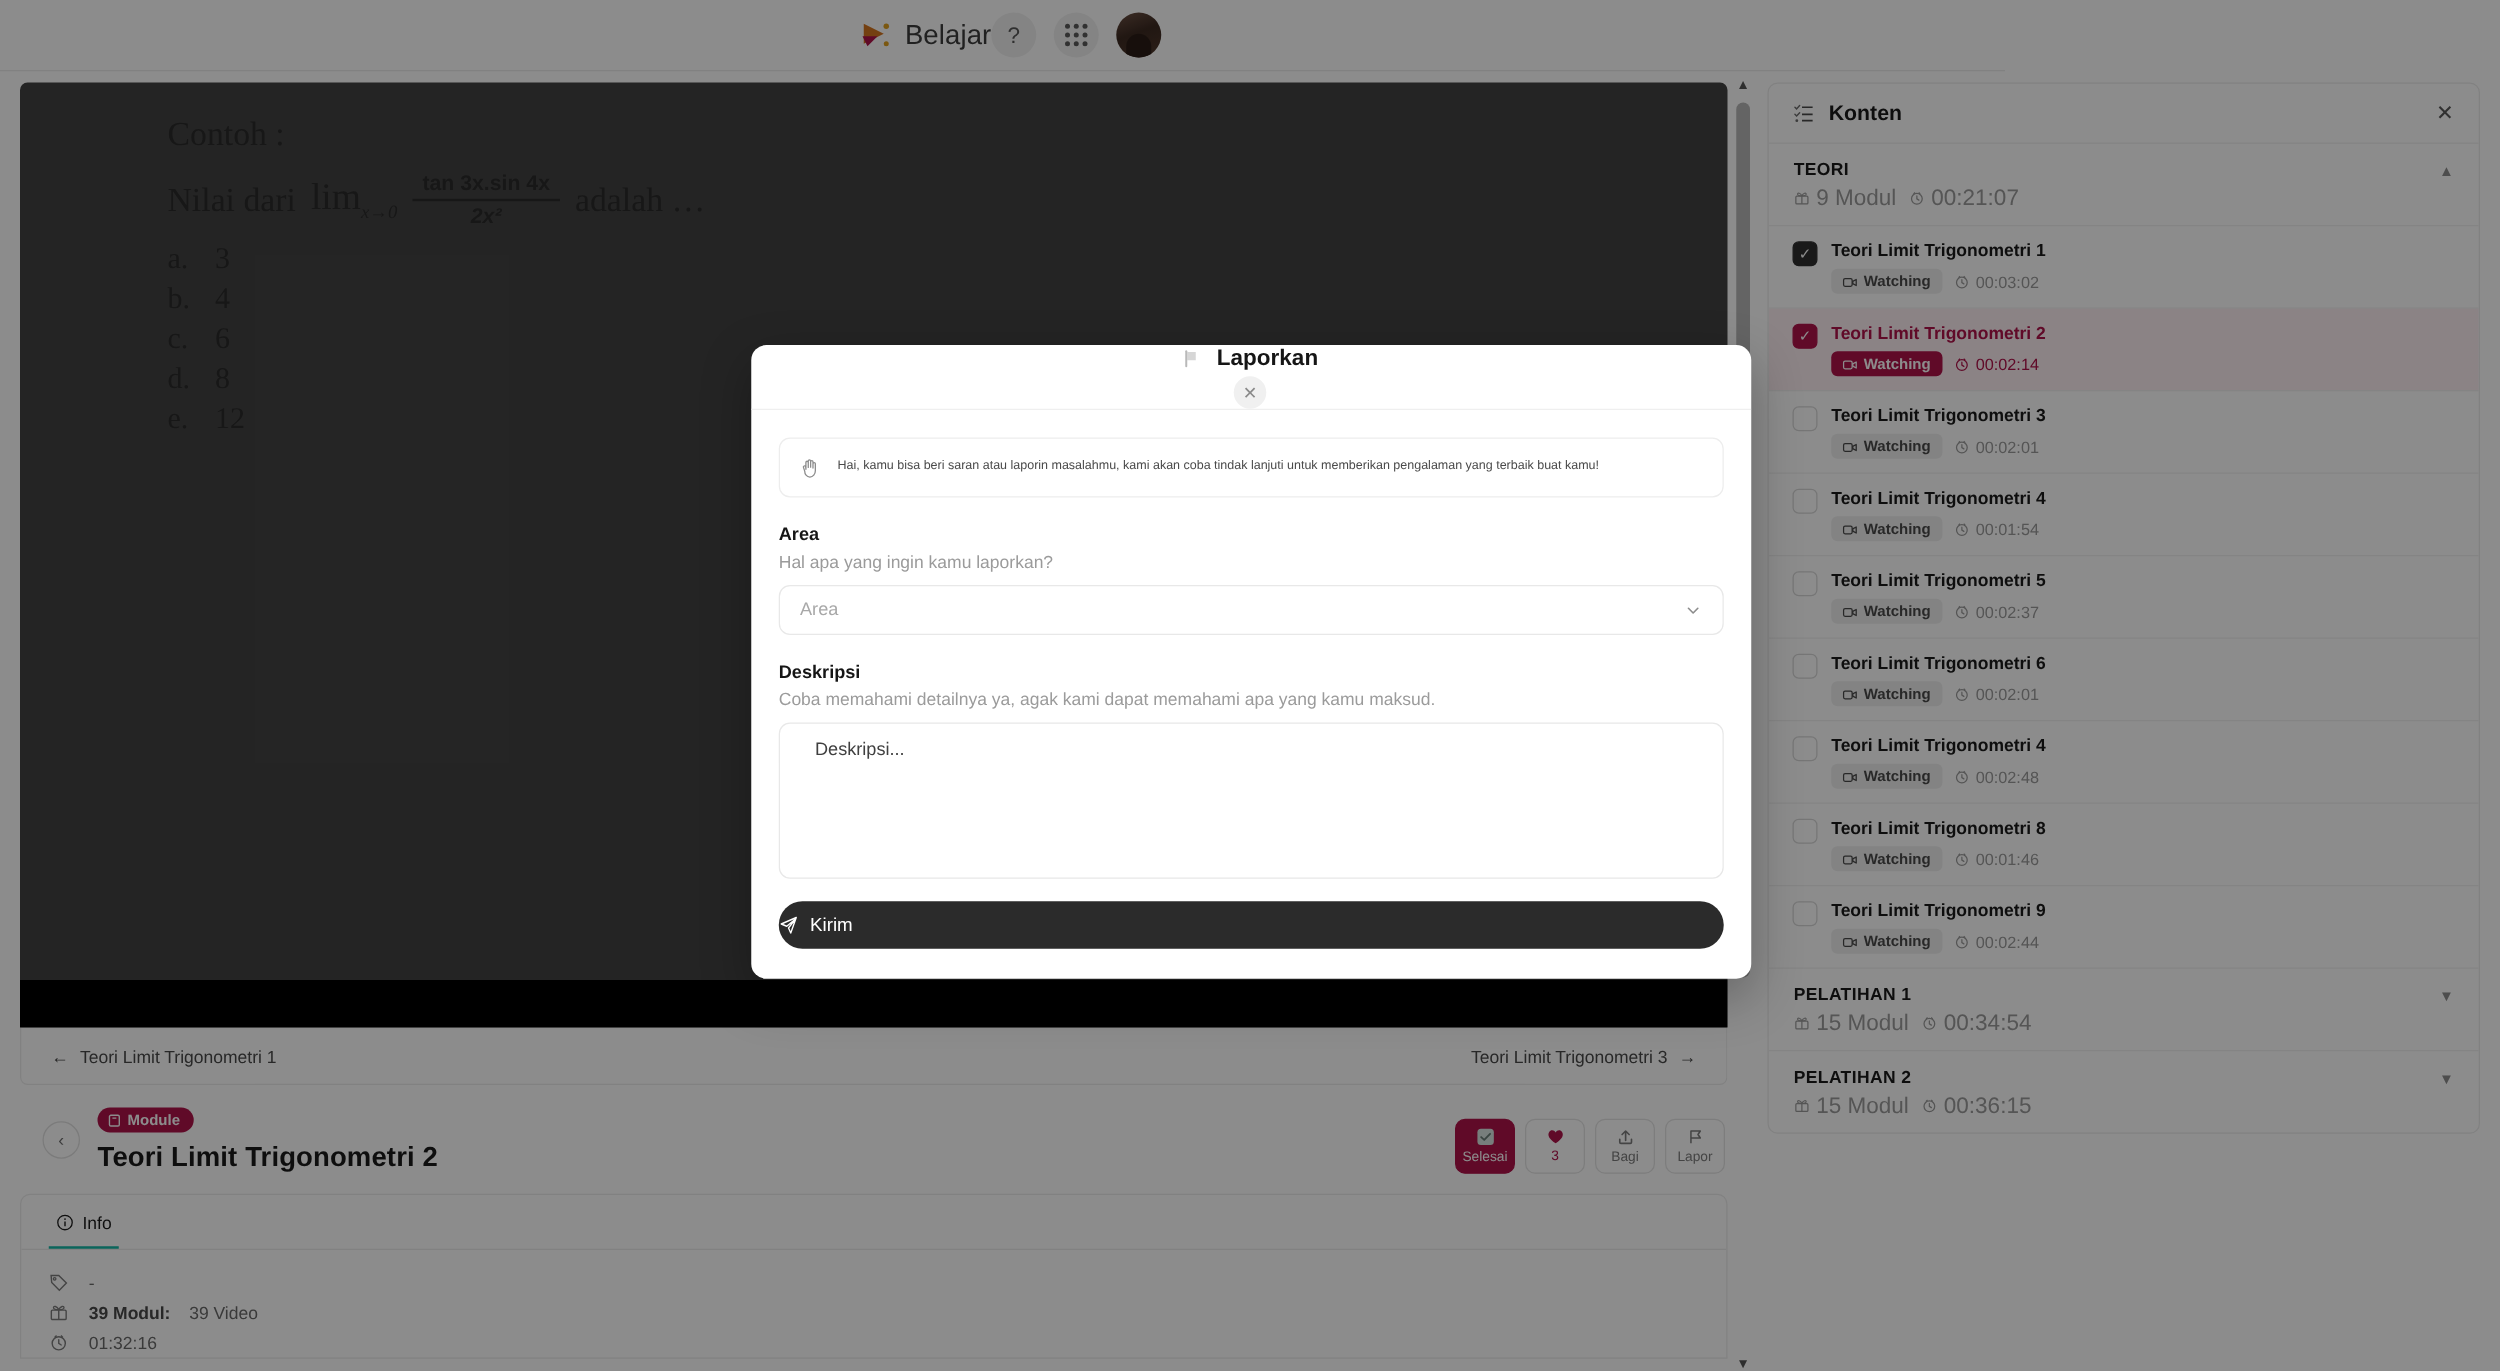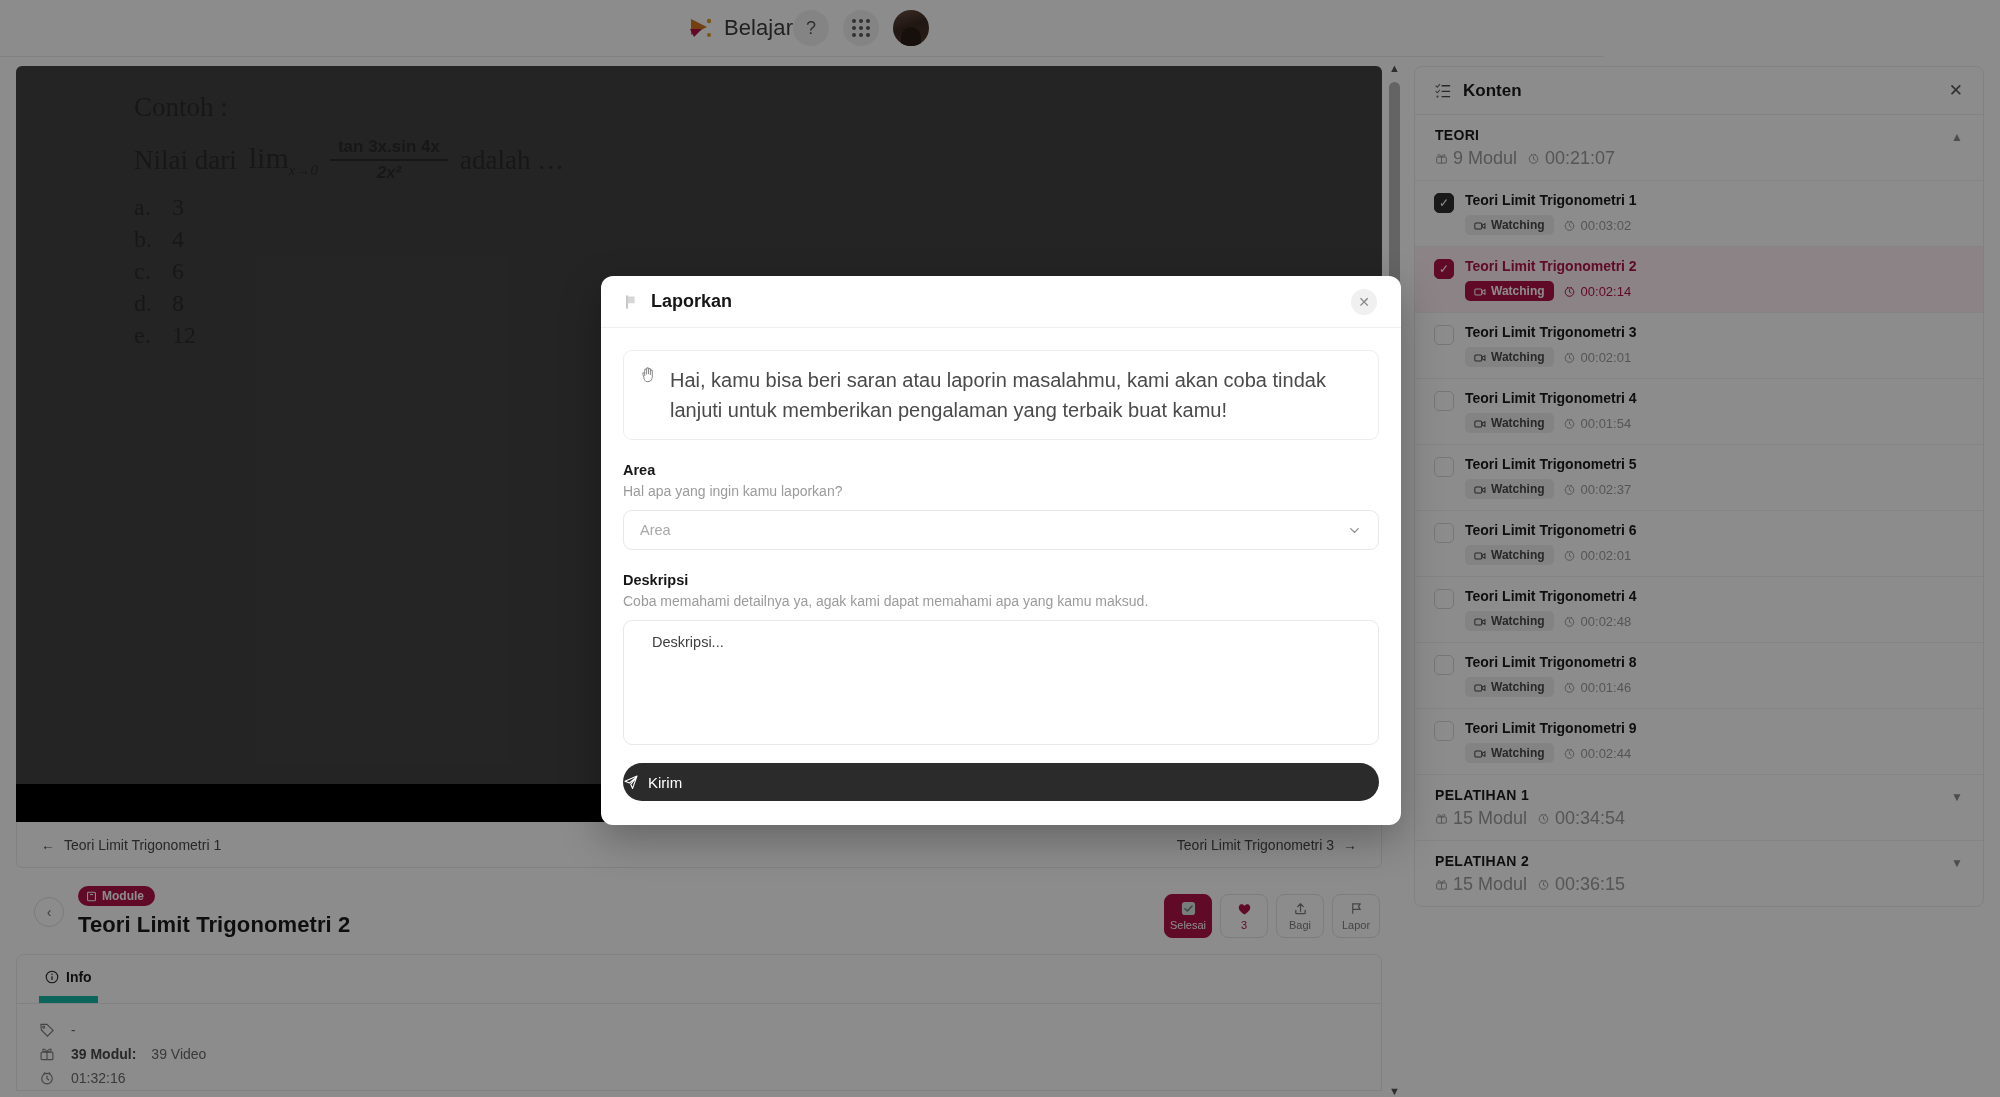--- a/index.html
+++ b/index.html
@@ -99,21 +99,21 @@
   .act-btn.primary { background: #b0134a; border-color: #b0134a; color: #fff; }
   .act-btn.love { color: #b0134a; }
   .act-btn .ico { font-size: 14px; line-height: 1; }
 
   #infopanel {
     margin-top: 16px; width: 1366px; border: 1px solid #ececec;
     border-radius: 8px 8px 0 0; background: #fff; overflow: hidden;
   }
   .tabrow { display: flex; border-bottom: 1px solid #ececec; padding: 0 22px; }
   .tab { padding: 14px 6px 11px; font-size: 14px; color: #1d1d1d; display: flex; align-items: center; gap: 7px; }
-  .tab.active { border-bottom: 7px solid #14b8a6; font-weight: 700; }
+  .tab.active { border-bottom: 2px solid #14b8a6; font-weight: 400; }
   .info-list { padding: 14px 22px 0; }
   .info-row { display: flex; align-items: center; gap: 15px; font-size: 14px; color: #6a6a6a; padding: 4px 0; }
   .info-row b { color: #4a4a4a; }
   .info-row .ico { width: 17px; color: #7d7d7d; display:flex; }
 
   
   #sidebar {
     position: absolute; left: 1414px; top: 66px; width: 570px;
     background: #fff; border: 1px solid #ececec; border-radius: 8px;
     overflow: hidden;
@@ -167,35 +167,35 @@
   }
 
   
   #modal {
     position: absolute; left: 601px; top: 276px; width: 800px;
     background: #fff; border-radius: 12px; z-index: 60;
     box-shadow: 0 14px 40px rgba(0,0,0,.28); overflow: hidden;
   }
   .m-head {
     height: 52px; display: flex; align-items: center; justify-content: space-between;
-    padding: 0 24px 0 22px; border-bottom: 1px solid #efefef;
+    padding: 0 24px 0 22px; border-bottom: 1px solid #efefef; flex-direction: column;
   }
   .m-head-left { display: flex; align-items: center; gap: 12px; }
   .m-title { font-size: 18px; font-weight: 700; color: #161616; }
   .m-close {
     width: 26px; height: 26px; border-radius: 50%; background: #f0f0f0;
     display: flex; align-items: center; justify-content: center;
     color: #8a8a8a; font-size: 14px;
   }
   .m-body { padding: 22px 22px 24px; }
   .notice {
     border: 1px solid #ededed; border-radius: 9px; padding: 14px 16px;
     display: flex; gap: 13px; align-items: flex-start;
   }
-  .notice-text { font-size: 20px; line-height: 1.5; color: #4a4a4a; }
+  .notice-text { font-size: 10px; line-height: 1.5; color: #4a4a4a; }
   .field-label { font-size: 14.5px; font-weight: 700; color: #161616; margin-top: 22px; }
   .field-help { font-size: 14px; color: #9b9b9b; margin-top: 5px; }
   .select {
     margin-top: 11px; height: 40px; border: 1px solid #e8e8e8; border-radius: 9px;
     display: flex; align-items: center; justify-content: space-between;
     padding: 0 16px; font-size: 14.5px; color: #a8a8a8; background:#fff;
   }
   .textarea {
     margin-top: 11px; height: 125px; border: 1px solid #e8e8e8; border-radius: 9px;
     padding: 13px 28px; font-size: 14.5px; color: #404040; background:#fff;

